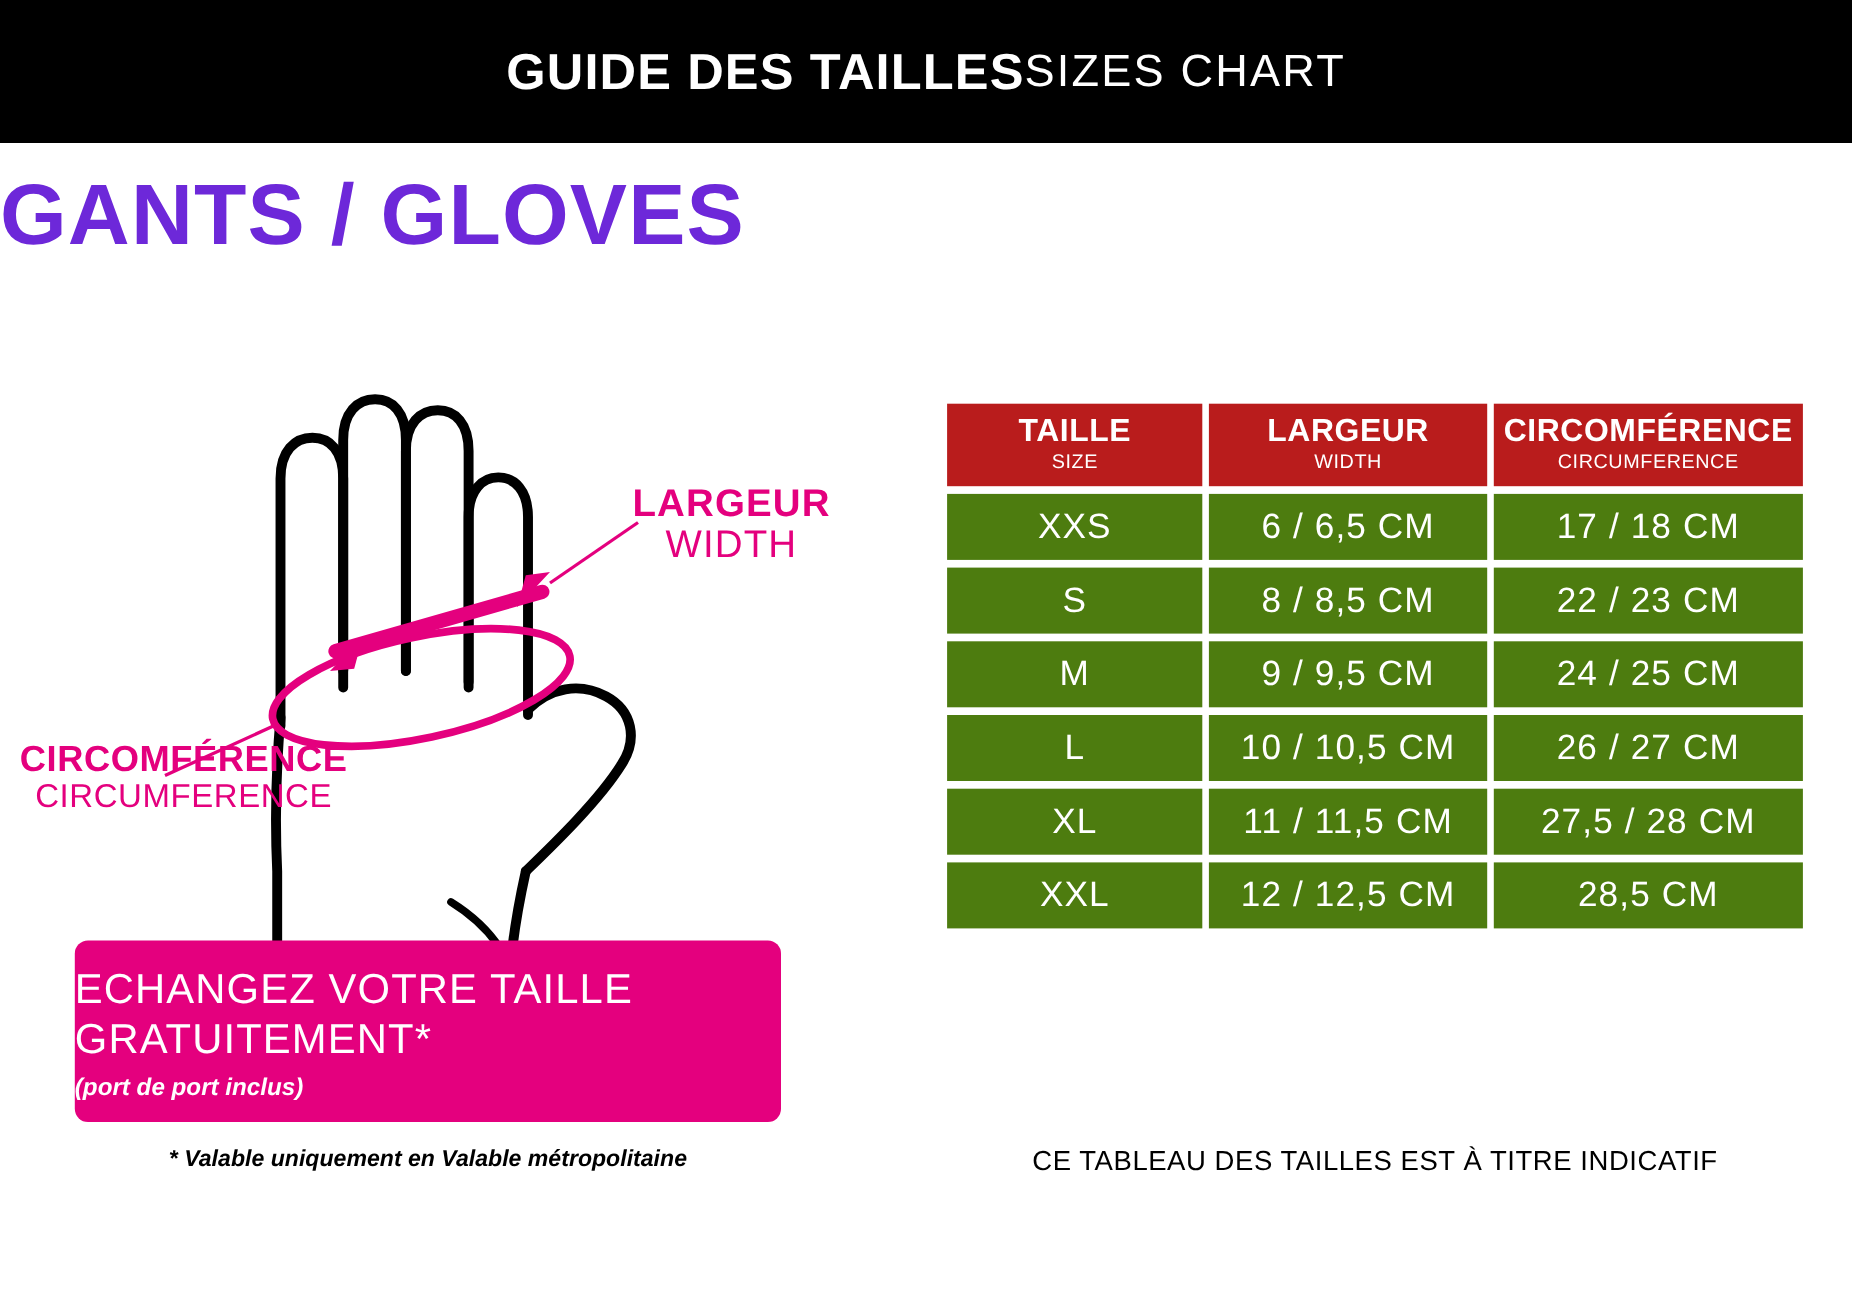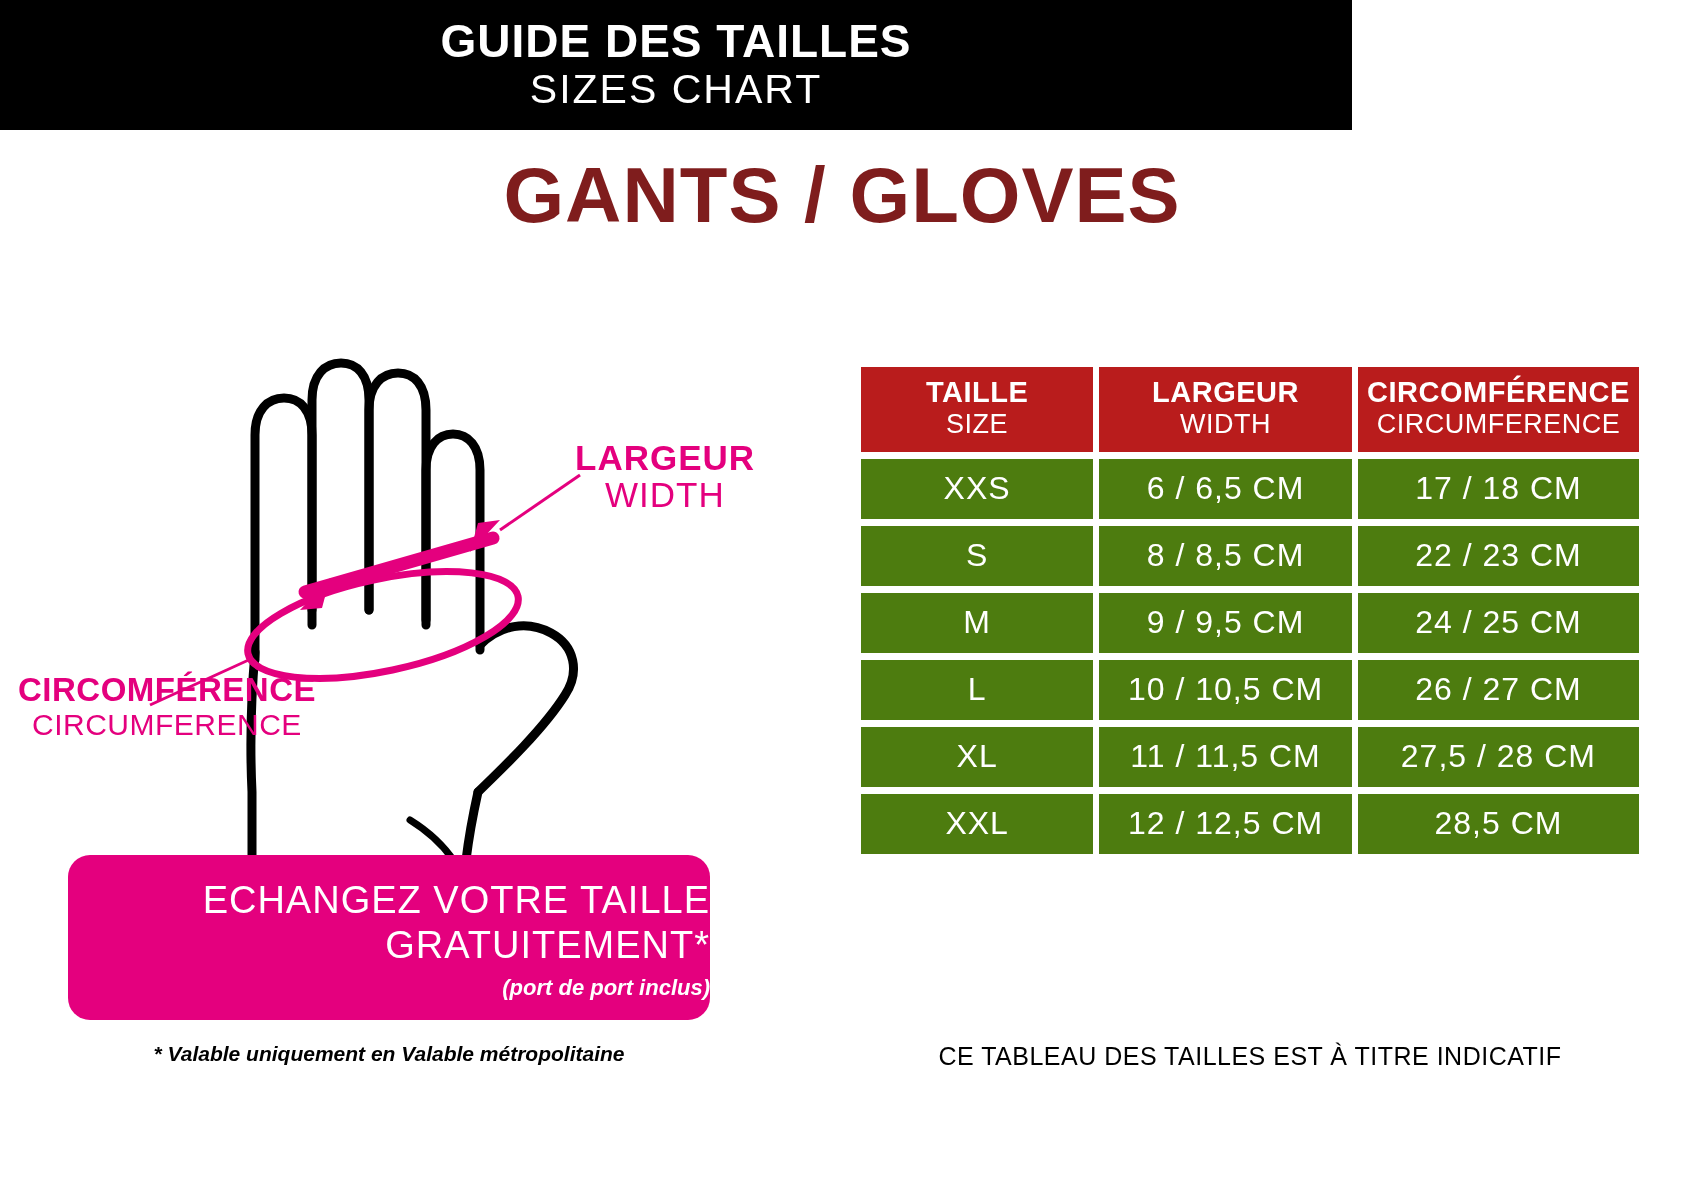--- a/index.html
+++ b/index.html
@@ -12,26 +12,26 @@
     height: 1190px;
     font-family: "Liberation Sans", sans-serif;
     overflow: hidden;
     position: relative;
   }
 
   
   .header-bar {
     position: absolute;
     left: 0; top: 0;
-    width: 1352px;
+    width: 1684px;
     height: 130px;
     background: #000000;
     color: #ffffff;
     display: flex;
-    flex-direction: column;
+    flex-direction: row;
     align-items: center;
     justify-content: center;
   }
   .header-title {
     font-size: 46px;
     font-weight: bold;
     letter-spacing: 1px;
     line-height: 1.05;
     text-transform: uppercase;
   }
@@ -42,25 +42,25 @@
     line-height: 1.15;
     text-transform: uppercase;
   }
 
   
   .page-title {
     position: absolute;
     left: 0;
     top: 150px;
     width: 1684px;
-    text-align: center;
+    text-align: left;
     font-size: 78px;
     font-weight: bold;
     letter-spacing: 1px;
-    color: #7f1d1d;
+    color: #6d28d9;
     text-transform: uppercase;
   }
 
   
   .illustration {
     position: absolute;
     left: 0;
     top: 280px;
     width: 800px;
     height: 580px;
@@ -108,25 +108,25 @@
   }
 
   
   .promo-box {
     position: absolute;
     left: 68px;
     top: 855px;
     width: 642px;
     height: 165px;
     background: #e4007e;
-    border-radius: 22px;
+    border-radius: 12px;
     color: #ffffff;
     display: flex;
     flex-direction: column;
-    align-items: flex-end;
+    align-items: flex-start;
     justify-content: center;
     box-sizing: border-box;
     padding-top: 4px;
   }
   .promo-l1 {
     font-size: 38px;
     letter-spacing: 1px;
     line-height: 1.18;
     text-transform: uppercase;
     text-align: center;
@@ -168,21 +168,21 @@
   .size-table th .th1 {
     display: block;
     font-size: 29px;
     font-weight: bold;
     letter-spacing: 0.5px;
     line-height: 1.1;
     text-transform: uppercase;
   }
   .size-table th .th2 {
     display: block;
-    font-size: 27px;
+    font-size: 18px;
     font-weight: normal;
     letter-spacing: 0.5px;
     line-height: 1.15;
     text-transform: uppercase;
   }
   .size-table td {
     background: #4d7c0f;
     color: #ffffff;
     text-align: center;
     vertical-align: middle;

